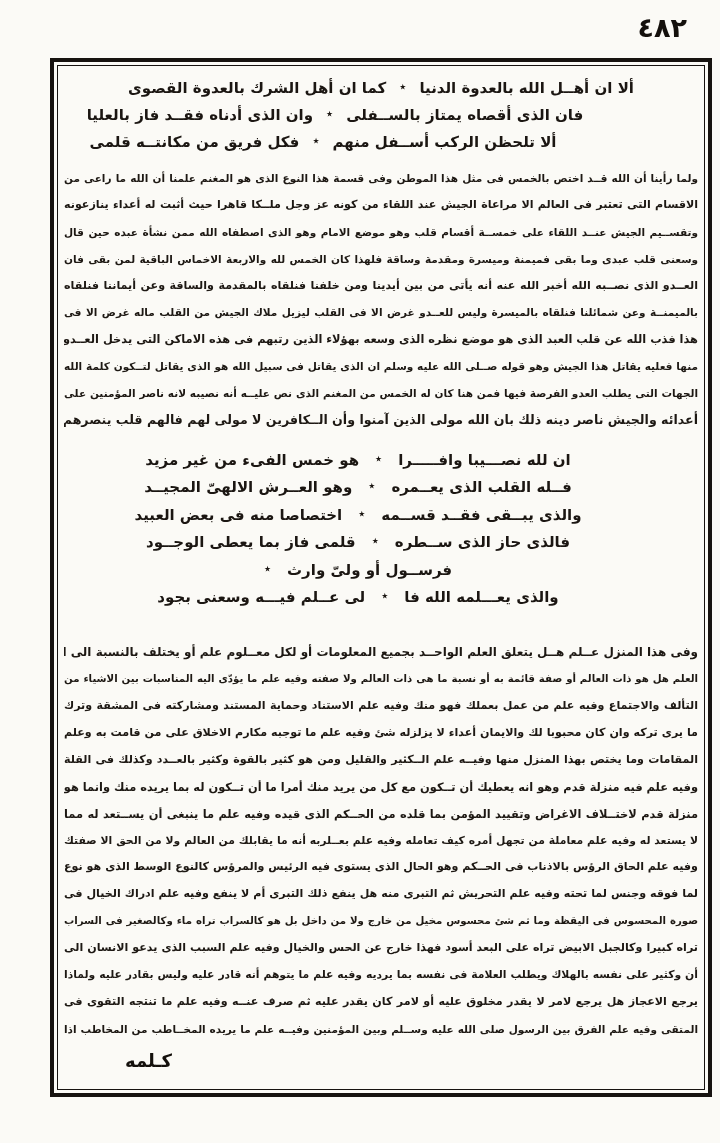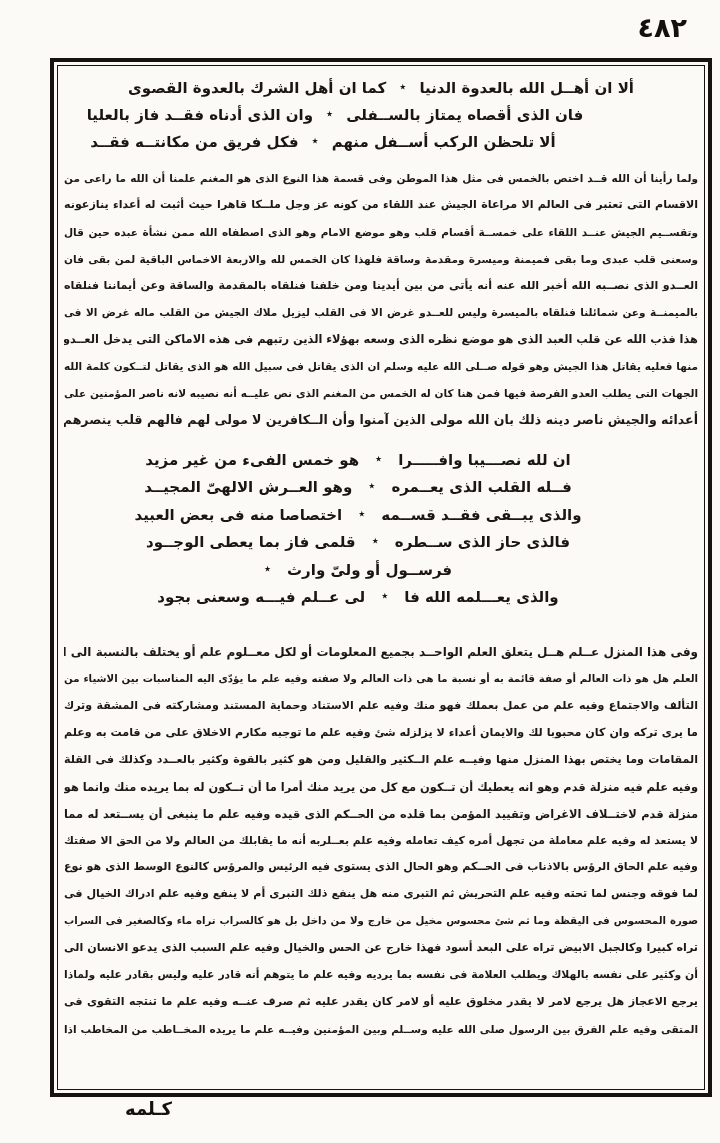--- a/index.html
+++ b/index.html
@@ -73,21 +73,21 @@
     white-space: nowrap;
     overflow: hidden;
     height: 26.9px;
     line-height: 26.9px;
     font-size: 12.6px;
     font-weight: bold;
     color: #1d1813;
   }
   .catchword {
     position: absolute;
-    top: 1098px;
+    top: 1050px;
     left: 103px;
     font-size: 18px;
     font-weight: bold;
     letter-spacing: 1px;
     color: #14100c;
   }
 </style>
 </head>
 <body>
 
@@ -106,21 +106,21 @@
           <span class="hemistich">كما ان أهل الشرك بالعدوة القصوى</span>
         </div>
           <div class="verse">
           <span class="hemistich">فان الذى أقصاه يمتاز بالســفلى</span>
           <span class="star">٭</span>
           <span class="hemistich">وان الذى أدناه فقــد فاز بالعليا</span>
         </div>
           <div class="verse">
           <span class="hemistich">ألا تلحظن الركب أســفل منهم</span>
           <span class="star">٭</span>
-          <span class="hemistich">فكل فريق من مكانتــه فقــد</span>
+          <span class="hemistich">فكل فريق من مكانتــه قلمى</span>
         </div>
         </div>
 
       <div class="prose prose-top">
 
       <div class="line fit" style="font-size: 10.5px;">ولما رأينا أن الله قــد اختص بالخمس فى مثل هذا الموطن وفى قسمة هذا النوع الذى هو المغنم علمنا أن الله ما راعى من</div>
           <div class="line fit" style="font-size: 11.1px;">الاقسام التى تعتبر فى العالم الا مراعاة الجيش عند اللقاء من كونه عز وجل ملــكا قاهرا حيث أثبت له أعداء ينازعونه</div>
           <div class="line fit" style="font-size: 10.5px;">وتقســيم الجيش عنــد اللقاء على خمســة أقسام قلب وهو موضع الامام وهو الذى اصطفاه الله ممن نشأة عبده حين قال</div>
           <div class="line fit" style="font-size: 10.5px;">وسعنى قلب عبدى وما بقى فميمنة وميسرة ومقدمة وساقة فلهذا كان الخمس لله والاربعة الاخماس الباقية لمن بقى فان</div>
           <div class="line fit" style="font-size: 11.1px;">العــدو الذى نصــبه الله أخبر الله عنه أنه يأتى من بين أيدينا ومن خلفنا فنلقاه بالمقدمة والساقة وعن أيماننا فنلقاه</div>

